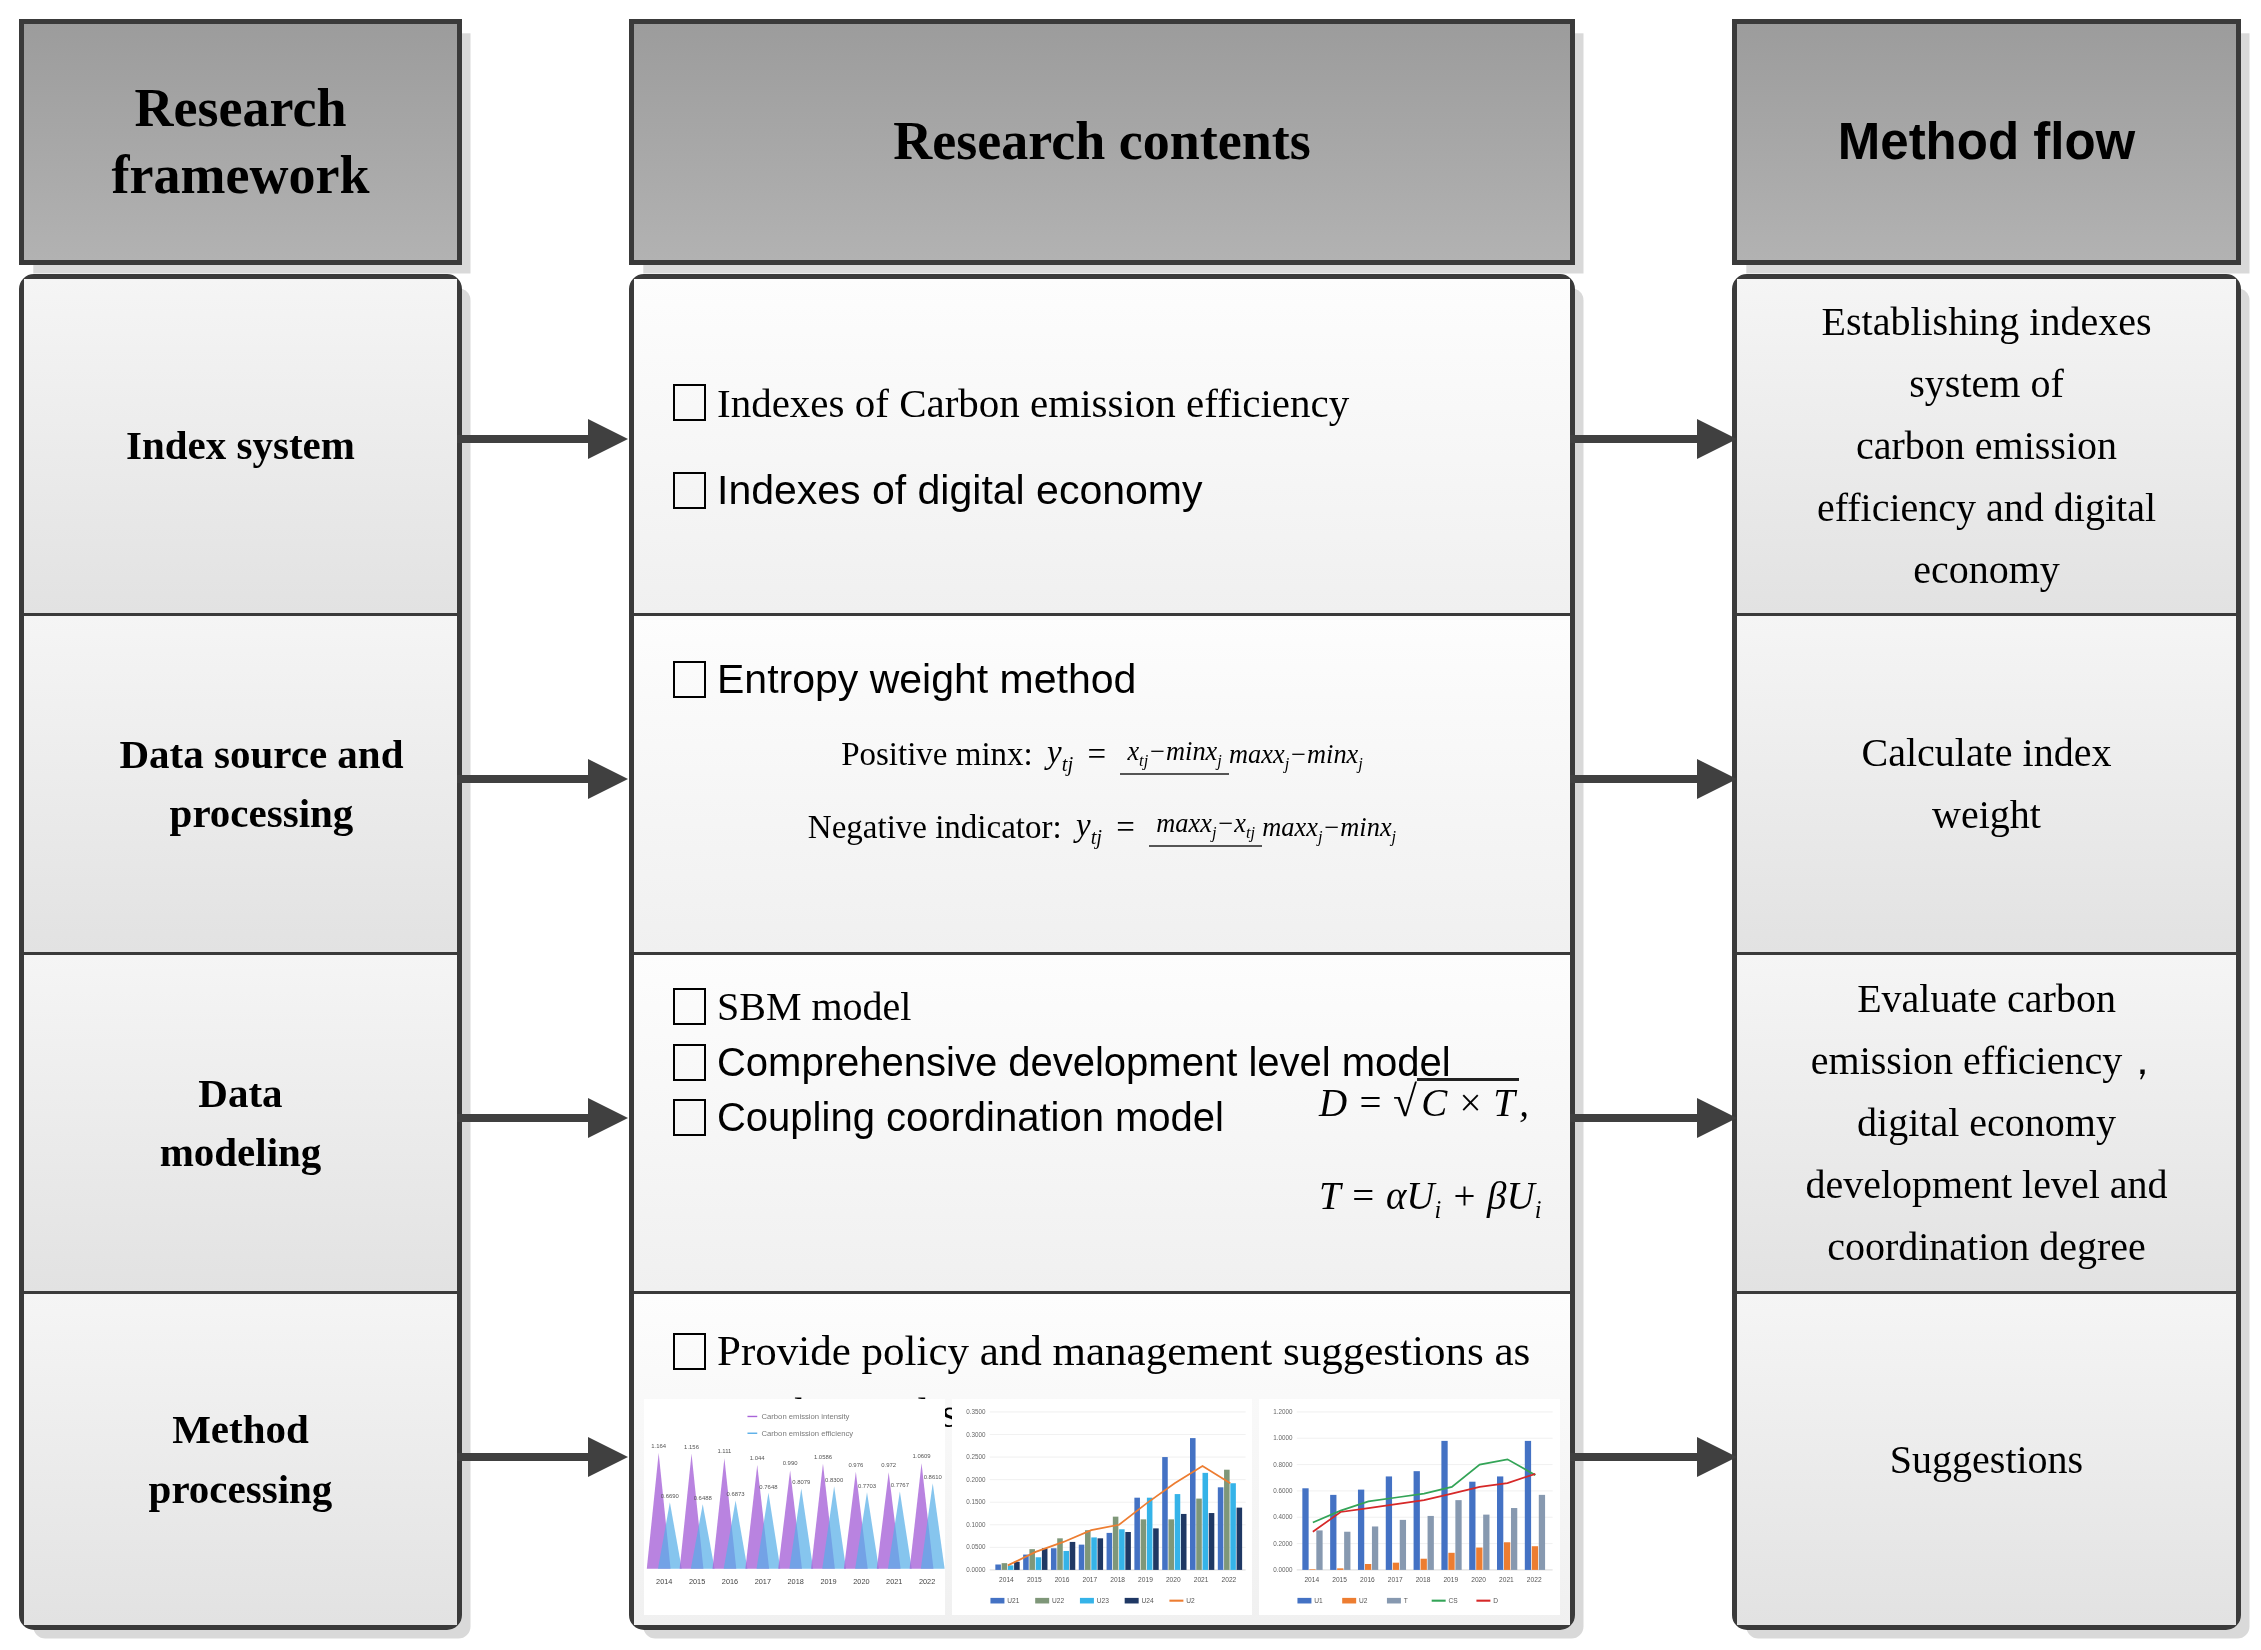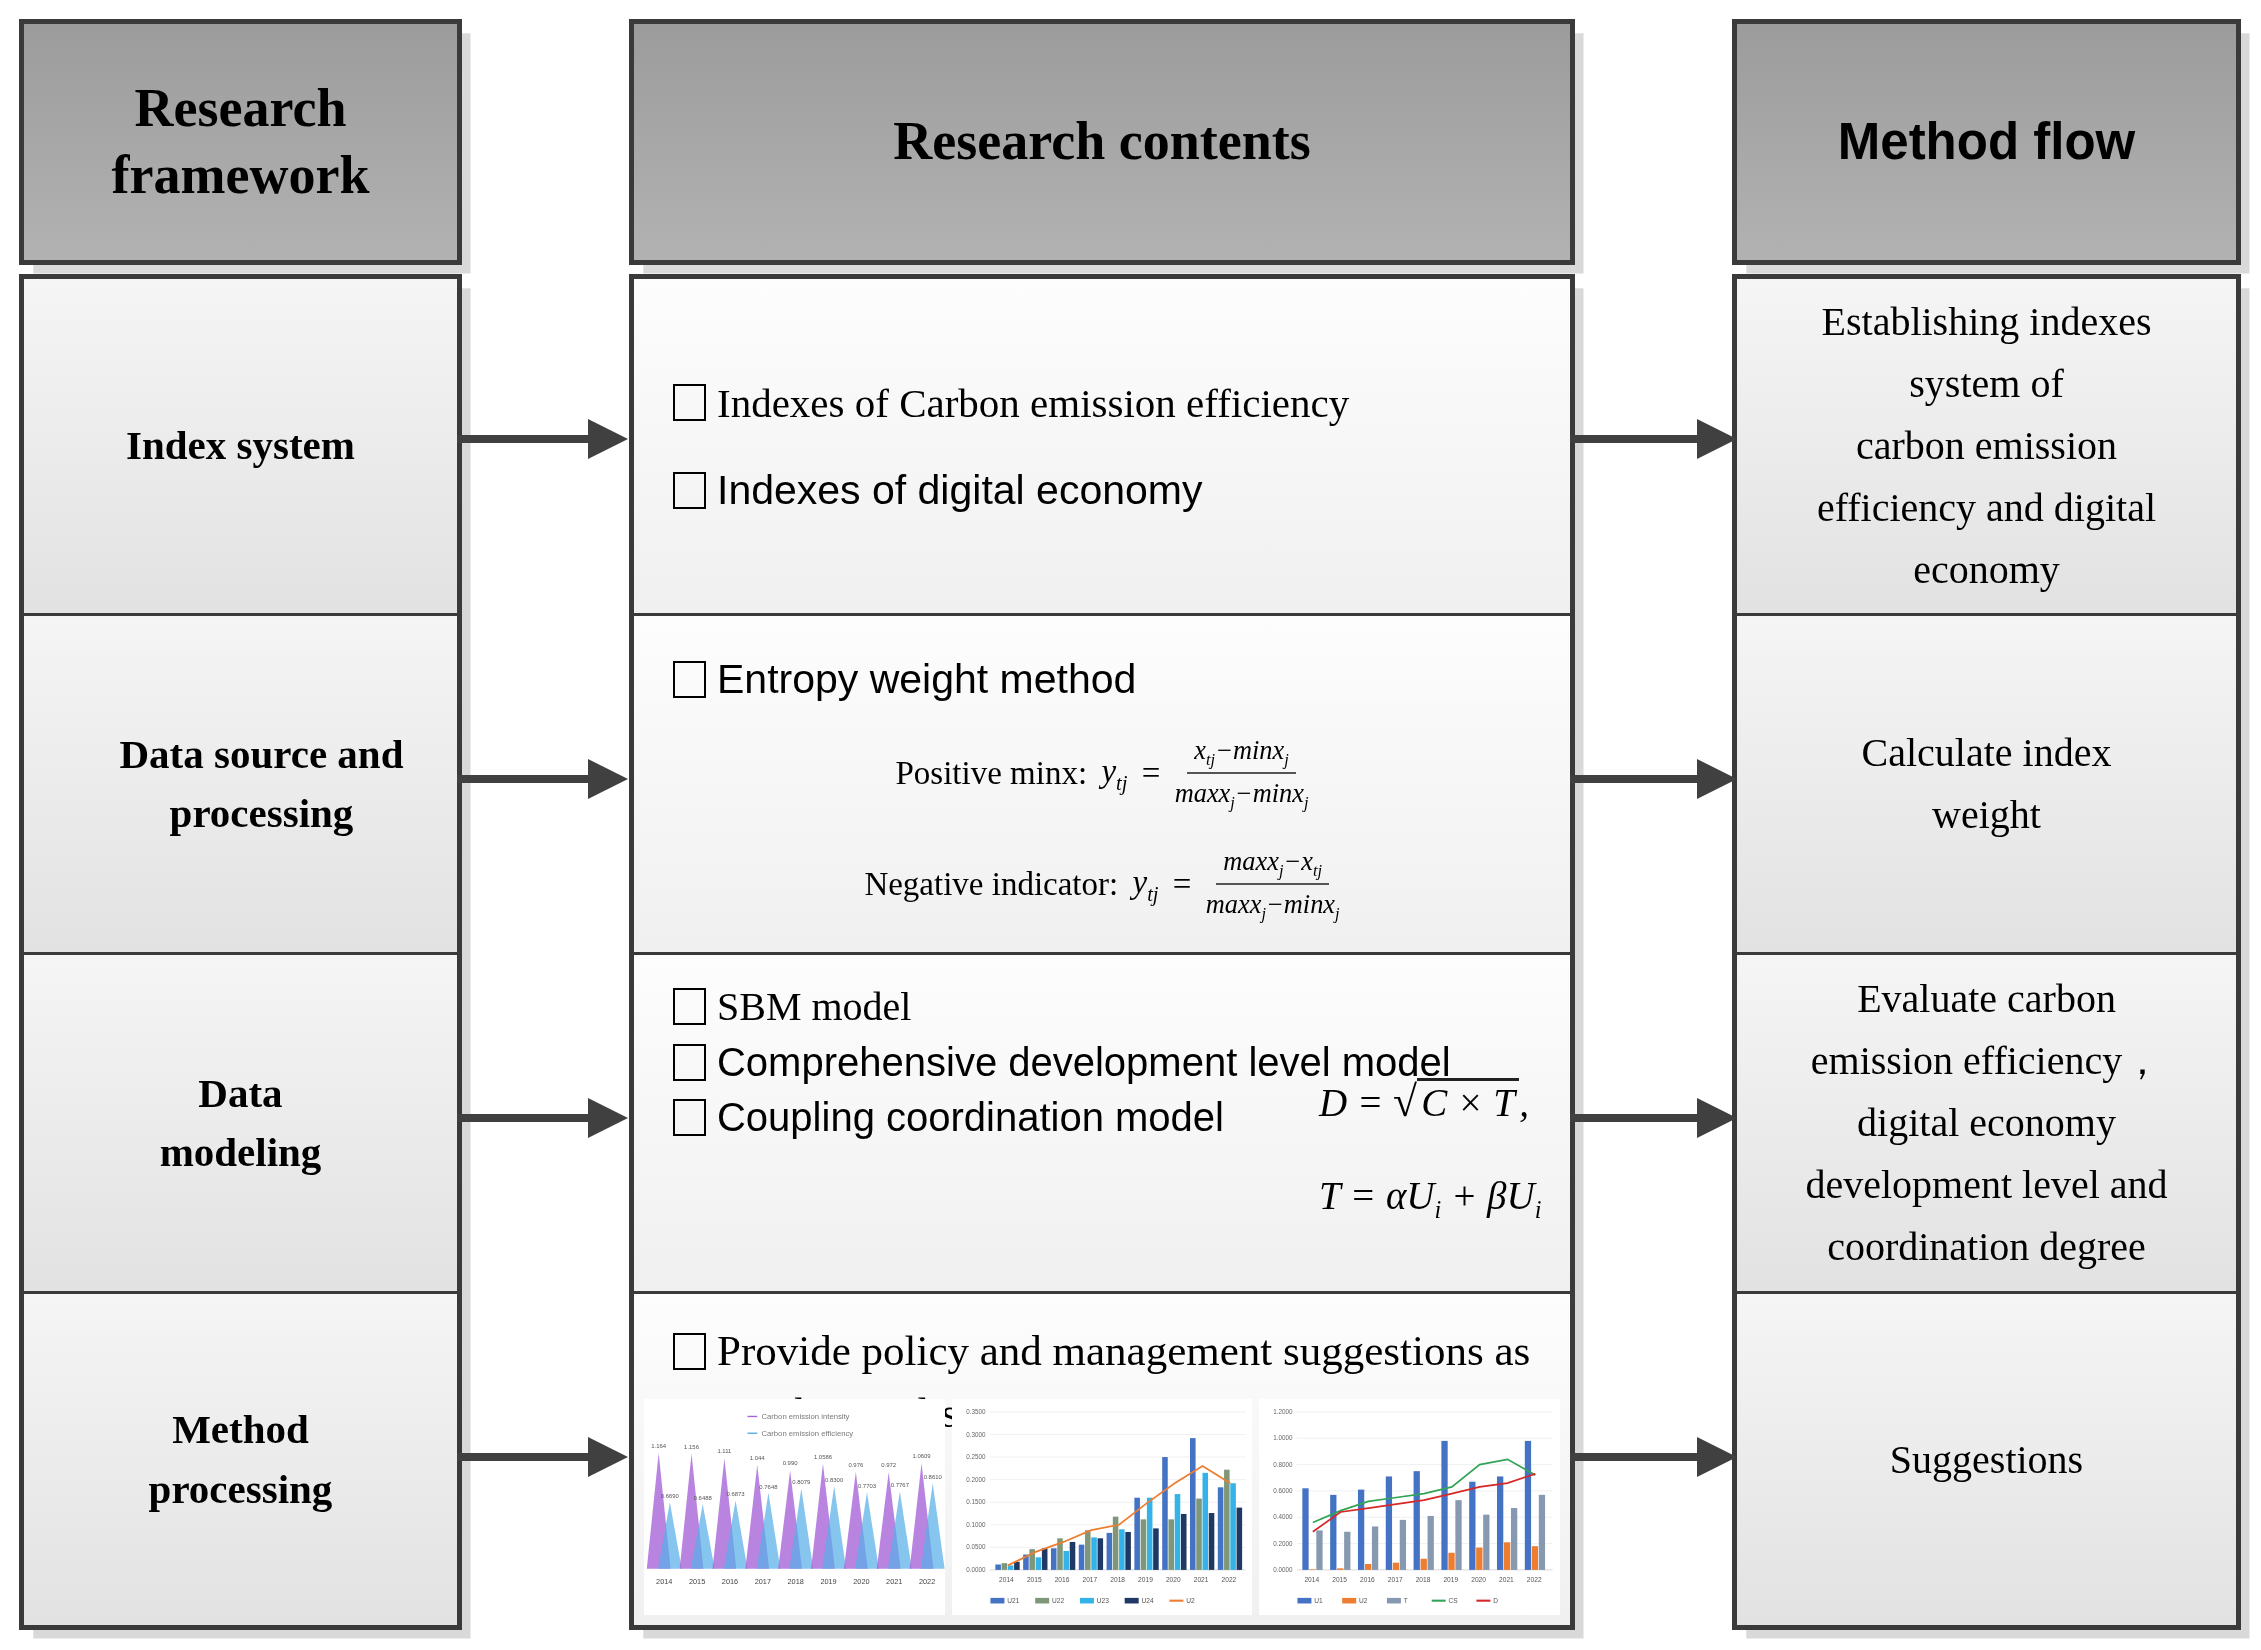--- a/index.html
+++ b/index.html
@@ -3,41 +3,41 @@
 <meta charset="utf-8">
 <style>
   html,body{margin:0;padding:0;background:#ffffff;}
   .canvas{position:relative;width:2261px;height:1651px;background:#ffffff;overflow:hidden;
           font-family:"Liberation Serif",serif;color:#000;}
   .box{position:absolute;box-sizing:border-box;border:5px solid #3a3a3a;
        box-shadow:11.4px 11.4px 0 -2.9px #d9d9d9;}
   .hdr{background:linear-gradient(180deg,#9c9c9c,#b2b2b2);display:flex;align-items:center;justify-content:center;text-align:center;}
   .hdr .htxt{font-weight:bold;font-size:54px;line-height:1.25;}
   .hdr.sans .htxt{font-family:"Liberation Sans",sans-serif;font-size:51px;}
-  .body-box{display:flex;flex-direction:column;}
+  .body-box{display:flex;flex-direction:column;border-radius:15px;}
   .cell{box-sizing:border-box;position:relative;}
   .cell + .cell{border-top:3.6px solid #3a3a3a;}
   .sidecell{background:linear-gradient(180deg,#f5f5f5,#e2e2e2);display:flex;align-items:center;justify-content:center;text-align:center;}
   .midcell{background:linear-gradient(180deg,#fdfdfd,#f0f0f0);}
   .fwlabel{font-weight:bold;font-size:41px;line-height:1.45;white-space:pre-line;font-family:Liberation Serif, serif;}
   .mflabel{font-size:40px;line-height:1.55;white-space:pre-line;}
   .pre{white-space:pre-line;}
   .cbx{display:inline-block;width:28.6px;height:33px;border:2.9px solid #000;margin-right:11.4px;vertical-align:-4.3px;background:transparent;flex:none;}
   .line{display:flex;align-items:center;font-size:41px;margin:20px 0;}
   .serif{font-family:"Liberation Serif",serif;align-items:center;}
   .sans{font-family:"Liberation Sans",sans-serif;}
   .rc1{display:flex;flex-direction:column;justify-content:center;padding:0 39px;}
   .rc2{padding:20px 39px 0;}
   .rc3{padding:18px 39px 0;}
   .rc4{padding:26px 39px 0;}
   .f-row{display:flex;align-items:center;justify-content:center;gap:14.3px;margin-top:31px;
          font-family:"Liberation Serif",serif;font-size:33px;}
   .mi{font-style:italic;}
   sub{font-size:0.62em;}
-  .frac{display:inline-flex;flex-direction:column;align-items:center;font-size:26.4px;font-style:italic;line-height:1.25;}
+  .frac{display:inline-flex;align-items:center;font-size:26.4px;font-style:italic;line-height:1.25;}
   .frac .num{border-bottom:2.9px solid #555;padding:0 7.1px 1.4px;}
   .frac .den{padding-top:3px;}
   .rc3 .line{margin:10px 0;font-size:40px;}
   .formula-stack{position:absolute;right:28.6px;top:121px;text-align:left;
                  font-family:"Liberation Serif",serif;font-style:italic;font-size:39px;}
   .formula-stack .frow{margin-bottom:47px;white-space:nowrap;}
   .rad{border-top:3.6px solid #222;padding:0 4.3px;}
   .rootglyph{font-size:1.12em;font-style:normal;}
   .rc4text{font-size:43px;line-height:1.45;display:block;}
   .charts{position:absolute;left:10px;right:10px;bottom:10px;height:216px;display:flex;gap:7.1px;align-items:stretch;}

